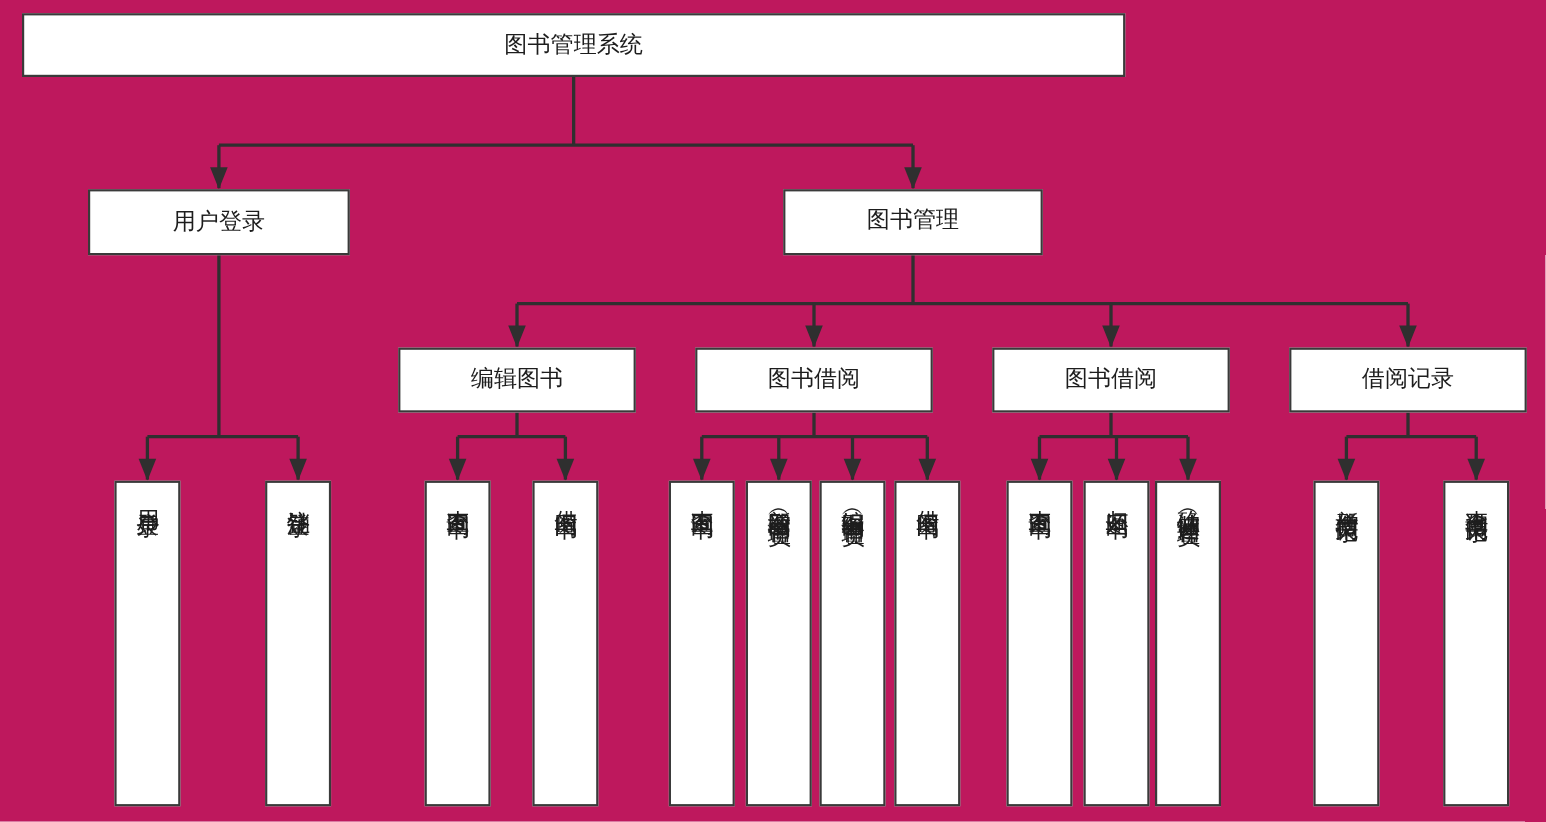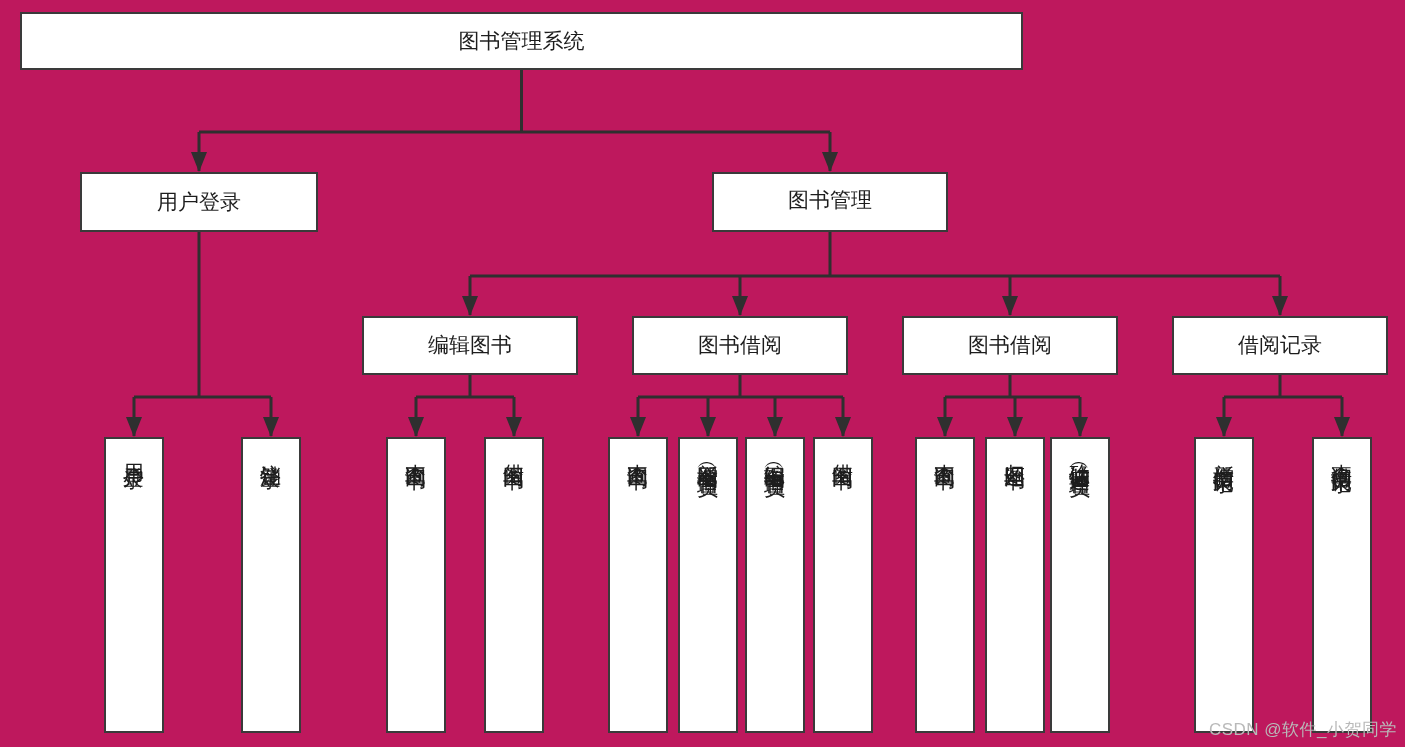--- a/index.html
+++ b/index.html
@@ -181,14 +181,13 @@
       <div class="node vertical" style="left: 1050px; top: 437px; width: 60px; height: 296px; border-color: rgb(58, 58, 58); background: rgb(255, 255, 255); color: rgb(29, 29, 29);">
         <span class="node-label">确认归还（管理员）</span>
       </div>
       <div class="node vertical" style="left: 1194px; top: 437px; width: 60px; height: 296px; border-color: rgb(58, 58, 58); background: rgb(255, 255, 255); color: rgb(29, 29, 29);">
         <span class="node-label">新增借阅记录</span>
       </div>
       <div class="node vertical" style="left: 1312px; top: 437px; width: 60px; height: 296px; border-color: rgb(58, 58, 58); background: rgb(255, 255, 255); color: rgb(29, 29, 29);">
         <span class="node-label">查询借阅记录</span>
       </div>
     </div>
-  <div class="watermark">CSDN @软件_小贺同学</div>
 </div>
 
 </body></html>

